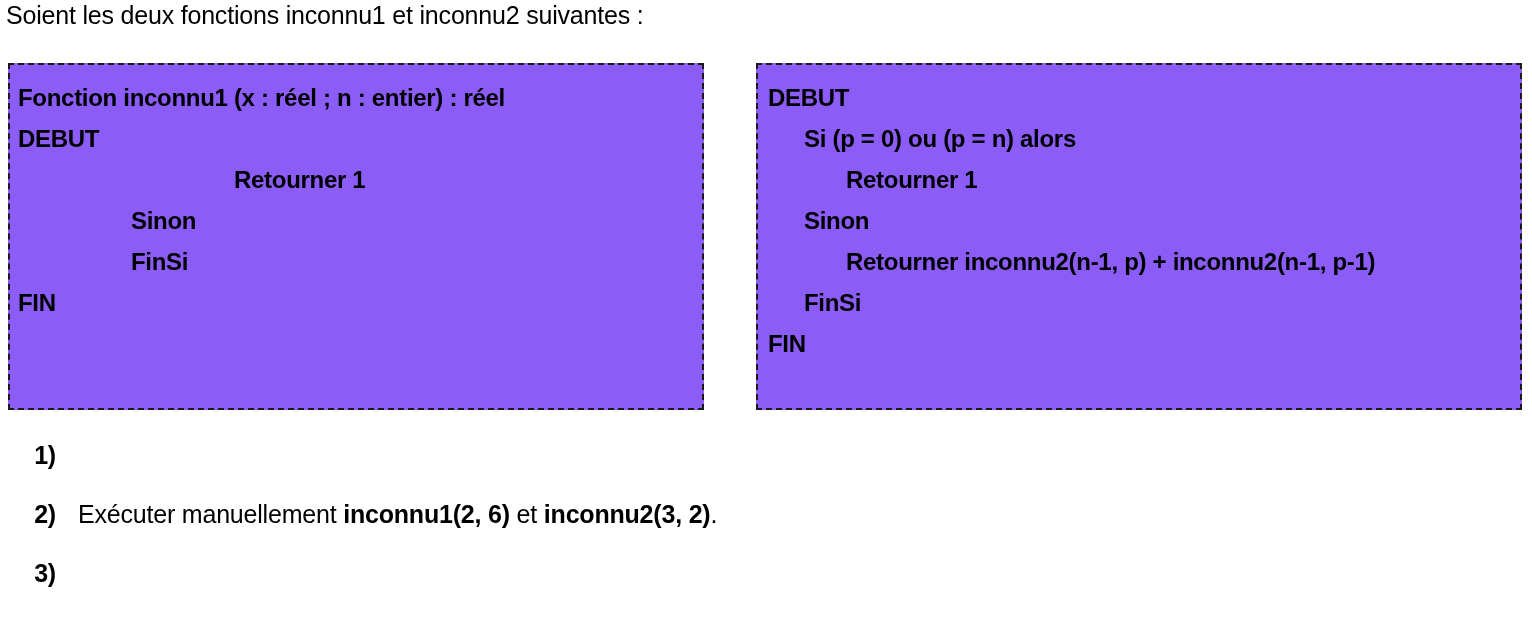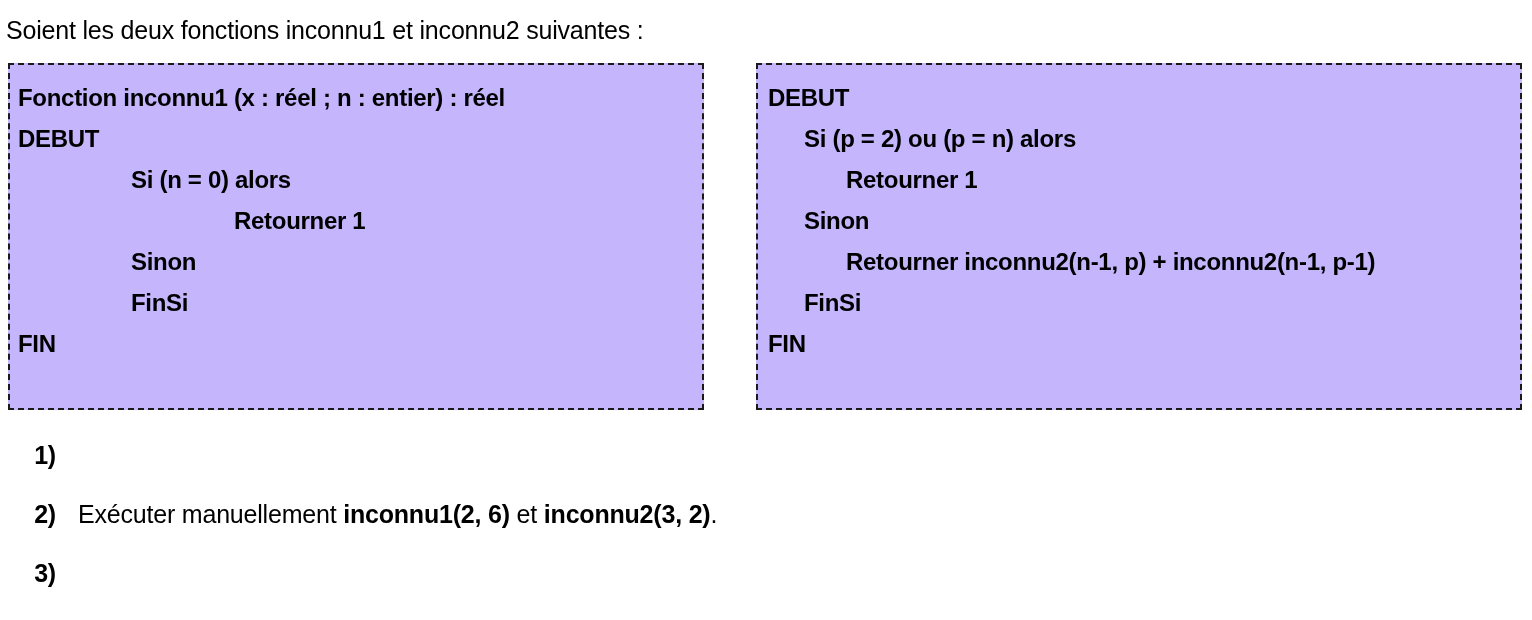--- a/index.html
+++ b/index.html
@@ -13,34 +13,34 @@
     position: relative;
     font-family: "Liberation Sans", sans-serif;
     color: #000000;
     overflow: hidden;
   }
 
   
   .intro {
     position: absolute;
     left: 6px;
-    top: 15px;
+    top: 0;
     font-size: 25px;
     line-height: 30px;
     font-weight: 400;
     white-space: nowrap;
     letter-spacing: -0.2px;
   }
 
   
   .code-box {
     position: absolute;
     box-sizing: border-box;
     border: 2px dashed #1a1a1a;
-    background: #c4b5fd;
+    background: #8b5cf6;
     font-weight: 700;
     font-size: 24px;
     line-height: 41px;
     letter-spacing: -0.3px;
     overflow: hidden;
   }
   #box-left {
     left: 8px;
     top: 63px;
     width: 696px;
@@ -96,30 +96,29 @@
   .q-text b { font-weight: 700; }
 </style>
 </head>
 <body>
 
 <div class="intro">Soient les deux fonctions inconnu1 et inconnu2 suivantes :</div>
 
 <div class="code-box" id="box-left">
     <div class="code-line ind0">Fonction inconnu1 (x : réel ; n : entier) : réel</div>
     <div class="code-line ind0">DEBUT</div>
-    <div class="code-line ind1">Si (n = 0) alors</div>
     <div class="code-line ind2">Retourner 1</div>
     <div class="code-line ind1">Sinon</div>
     <div class="code-line ind1">FinSi</div>
     <div class="code-line ind0">FIN</div>
   </div>
 
 <div class="code-box" id="box-right">
     <div class="code-line ind0">DEBUT</div>
-    <div class="code-line ind1">Si (p = 2) ou (p = n) alors</div>
+    <div class="code-line ind1">Si (p = 0) ou (p = n) alors</div>
     <div class="code-line ind2">Retourner 1</div>
     <div class="code-line ind1">Sinon</div>
     <div class="code-line ind2">Retourner inconnu2(n-1, p) + inconnu2(n-1, p-1)</div>
     <div class="code-line ind1">FinSi</div>
     <div class="code-line ind0">FIN</div>
   </div>
 
 <div class="questions">
     <div class="q-row">
       <div class="q-num">1)</div>

